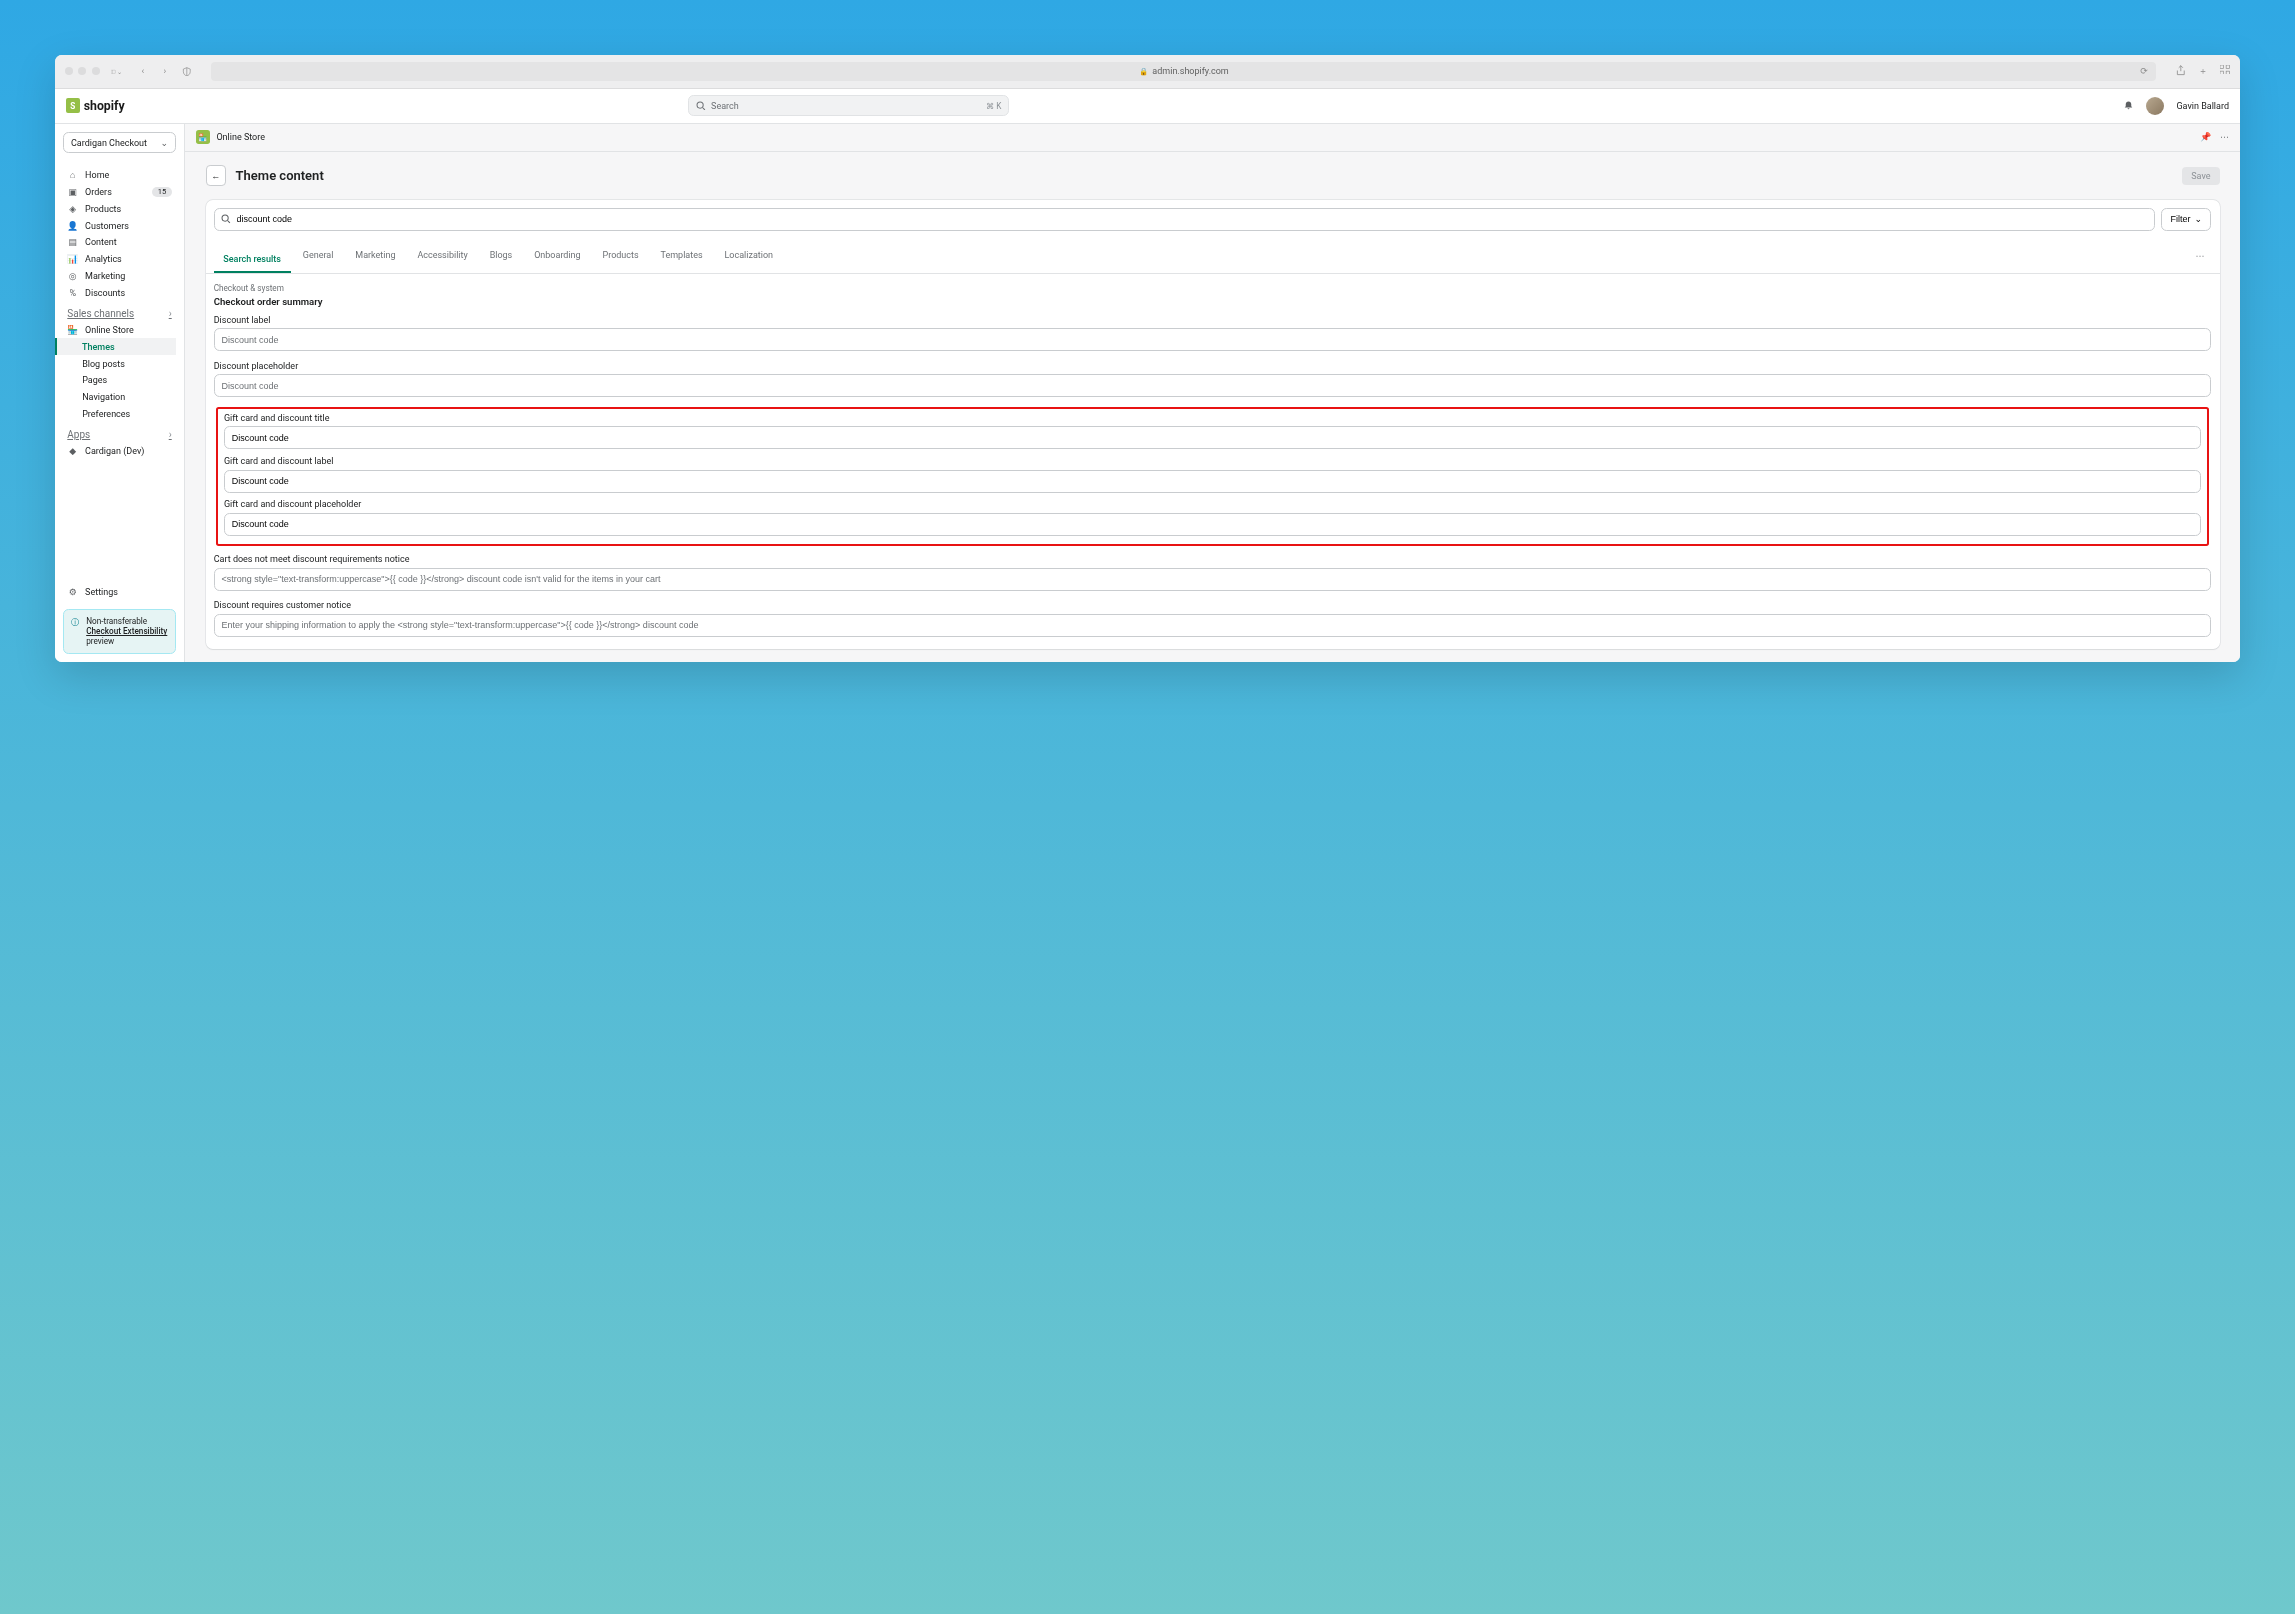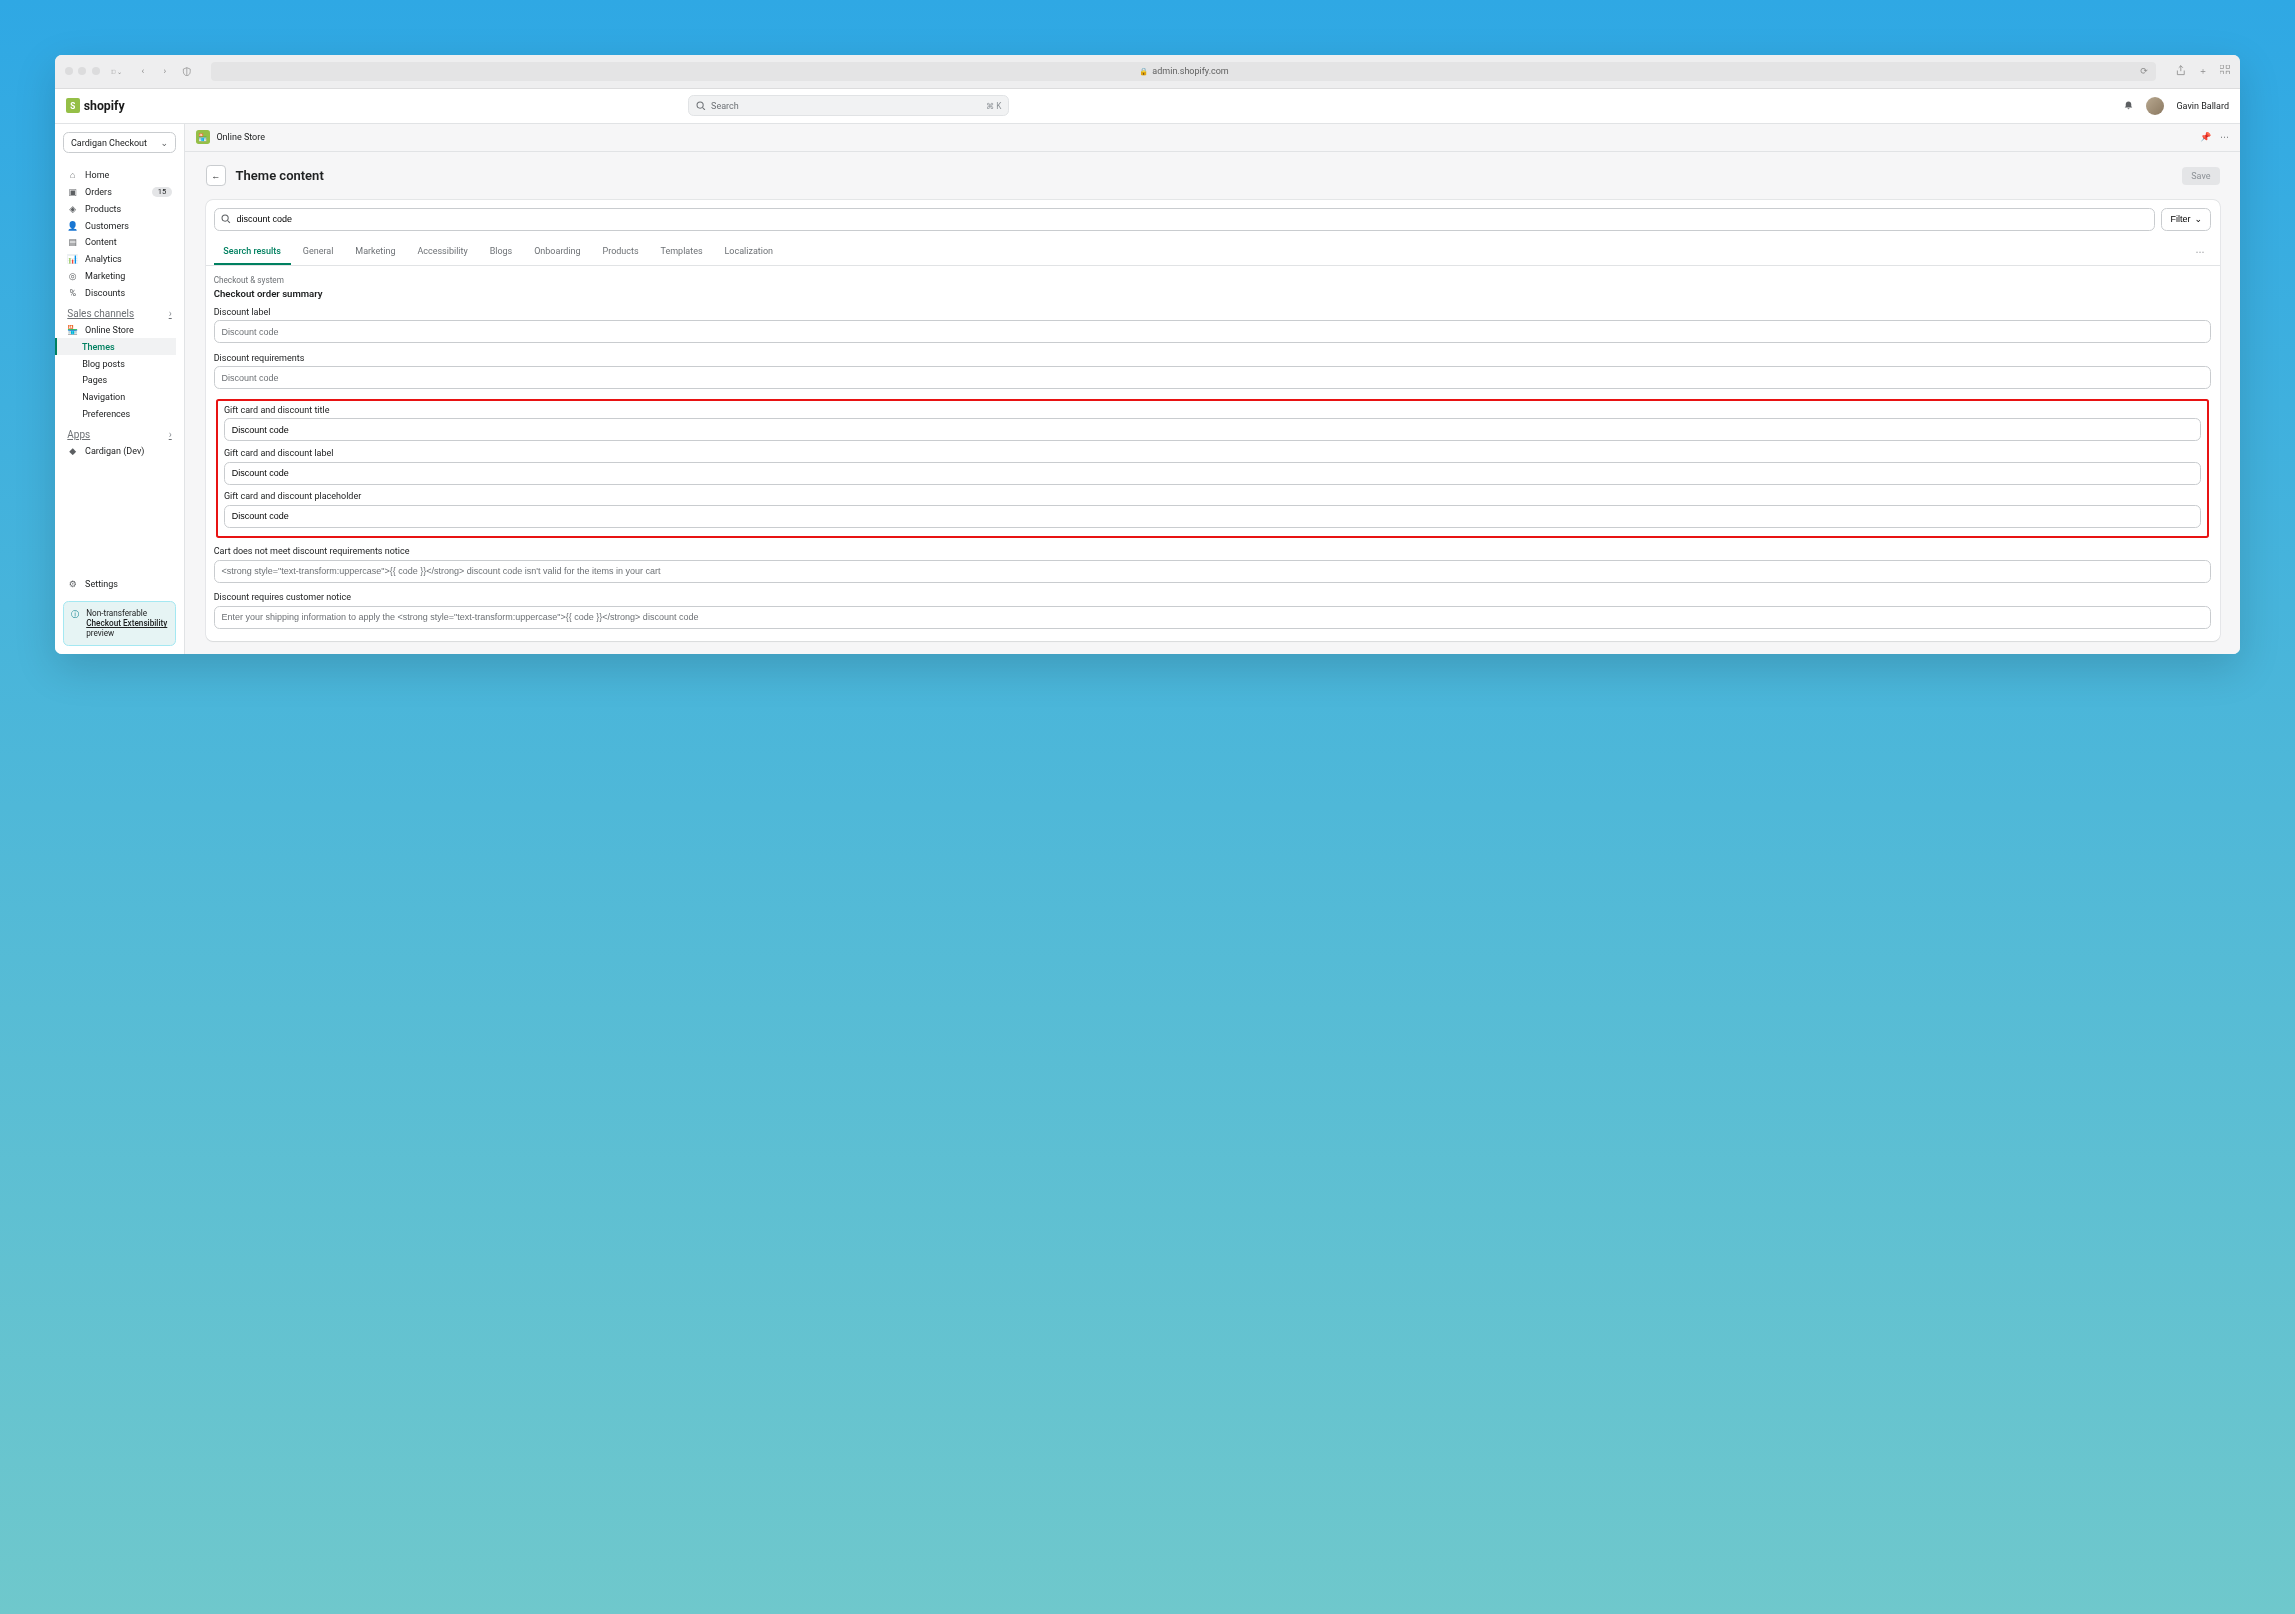--- a/index.html
+++ b/index.html
@@ -155,21 +155,21 @@
   font-weight:500;
 }
 .tabs {
   display:flex; padding: 0 8.2px; border-bottom:0.7px solid #e1e3e5;
   gap: 2.7px; align-items:center;
 }
 .tab {
   padding: 6.8px 9.6px; font-size:9px; color:#6d7175; cursor:pointer;
   border-bottom: 2px solid transparent;
 }
-.tab.active { color:#008060; border-bottom-color:#008060; font-weight:500;}
+.tab.active { color:#008060; border-bottom-color:#008060; font-weight:500;margin-top:8px;}
 .tab-more { margin-left:auto; padding:0 5.5px; color:#6d7175; letter-spacing:1.4px;}
 .section { padding: 9.6px 8.2px 2.7px; }
 .section-cat { font-size:8.2px; color:#6d7175; margin-bottom:2.7px;}
 .section-title { font-size:9.6px; font-weight:600; margin-bottom: 8.2px;}
 .field { margin-bottom: 9.6px; }
 .field-label { font-size:9px; color:#202223; margin-bottom:3.4px; display:block;}
 .field-input {
   width:100%; border:0.7px solid #c9cccf; border-radius:5.5px;
   padding: 5.5px 6.8px; font-size:9px; background:#fff; outline:none;
 }
@@ -398,21 +398,21 @@
 
         <div class="section">
           <div class="section-cat">Checkout &amp; system</div>
           <div class="section-title">Checkout order summary</div>
 
           <div class="field">
             <label class="field-label">Discount label</label>
             <input class="field-input" placeholder="Discount code" style="">
           </div>
           <div class="field">
-            <label class="field-label">Discount requirements</label>
+            <label class="field-label">Discount placeholder</label>
             <input class="field-input" placeholder="Discount code" style="">
           </div>
 
           <div class="highlight-box">
             <div class="field">
               <label class="field-label">Gift card and discount title</label>
               <input class="field-input" value="Discount code" style="">
             </div>
             <div class="field">
               <label class="field-label">Gift card and discount label</label>

